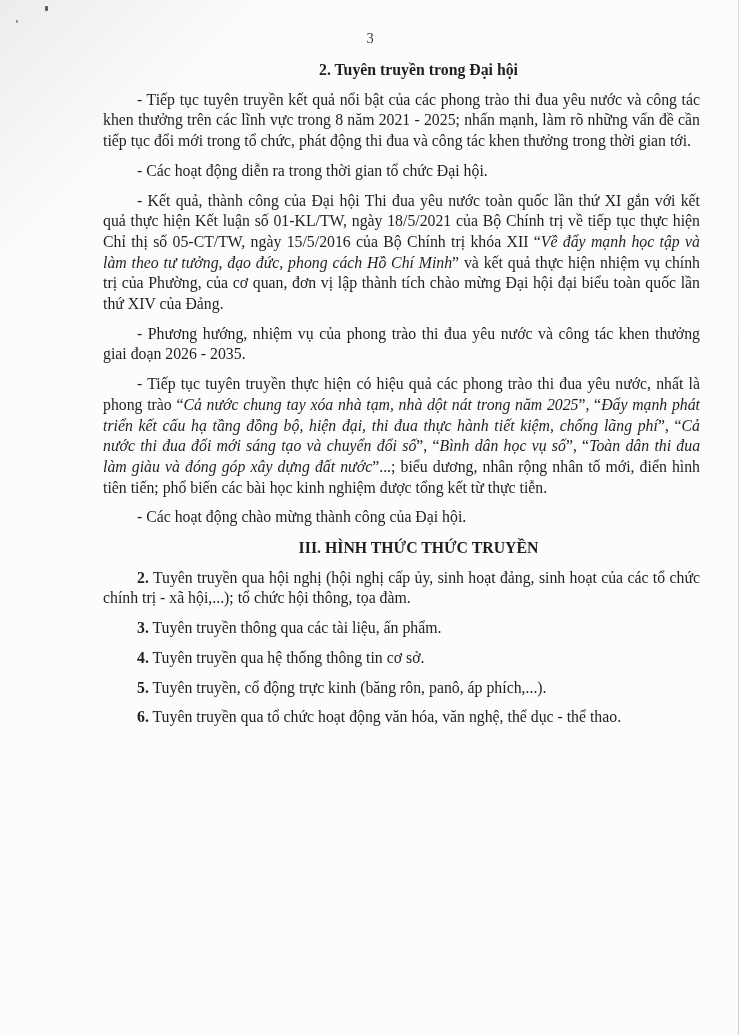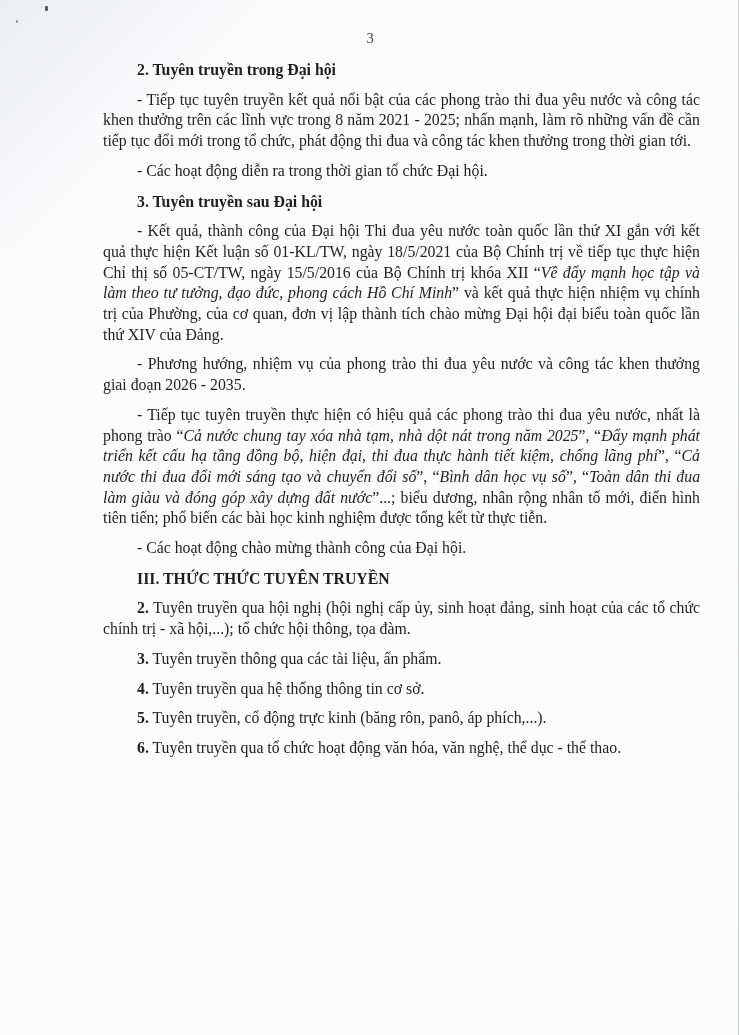--- a/index.html
+++ b/index.html
@@ -58,46 +58,45 @@
     text-align: justify;
   }
   .block {
     margin: 9px 0 0 0;
     padding: 0;
     text-indent: 34px;
   }
   .doc .block:first-child { margin-top: 0; }
   .heading {
     font-weight: 700;
-    text-align: left;
+    text-align: center;
     margin-top: 10px;
   }
   .b { font-weight: 700; }
   .i { font-style: italic; }
 </style>
 </head>
 <body>
 
 <div class="page">
   <div class="corner-shade"></div>
   <div class="edge-right"></div>
   <div class="speck speck-1"></div>
   <div class="speck speck-2"></div>
 
   <div class="page-number">3</div>
 
   <div class="doc">
       <p class="block heading"><span class="b">2. Tuyên truyền trong Đại hội</span></p>
       <p class="block paragraph"><span>- Tiếp tục tuyên truyền kết quả nổi bật của các phong trào thi đua yêu nước và công tác khen thưởng trên các lĩnh vực trong 8 năm 2021 - 2025; nhấn mạnh, làm rõ những vấn đề cần tiếp tục đổi mới trong tổ chức, phát động thi đua và công tác khen thưởng trong thời gian tới.</span></p>
       <p class="block paragraph"><span>- Các hoạt động diễn ra trong thời gian tổ chức Đại hội.</span></p>
-      <p class="block heading"><span class="b">3. Tuyên truyền sau Đại hội</span></p>
       <p class="block paragraph"><span>- Kết quả, thành công của Đại hội Thi đua yêu nước toàn quốc lần thứ XI gắn với kết quả thực hiện Kết luận số 01-KL/TW, ngày 18/5/2021 của Bộ Chính trị về tiếp tục thực hiện Chỉ thị số 05-CT/TW, ngày 15/5/2016 của Bộ Chính trị khóa XII “</span><span class="i">Về đẩy mạnh học tập và làm theo tư tưởng, đạo đức, phong cách Hồ Chí Minh</span><span>” và kết quả thực hiện nhiệm vụ chính trị của Phường, của cơ quan, đơn vị lập thành tích chào mừng Đại hội đại biểu toàn quốc lần thứ XIV của Đảng.</span></p>
       <p class="block paragraph"><span>- Phương hướng, nhiệm vụ của phong trào thi đua yêu nước và công tác khen thưởng giai đoạn 2026 - 2035.</span></p>
       <p class="block paragraph"><span>- Tiếp tục tuyên truyền thực hiện có hiệu quả các phong trào thi đua yêu nước, nhất là phong trào “</span><span class="i">Cả nước chung tay xóa nhà tạm, nhà dột nát trong năm 2025</span><span>”, “</span><span class="i">Đẩy mạnh phát triển kết cấu hạ tầng đồng bộ, hiện đại, thi đua thực hành tiết kiệm, chống lãng phí</span><span>”, “</span><span class="i">Cả nước thi đua đổi mới sáng tạo và chuyển đổi số</span><span>”, “</span><span class="i">Bình dân học vụ số</span><span>”, “</span><span class="i">Toàn dân thi đua làm giàu và đóng góp xây dựng đất nước</span><span>”...; biểu dương, nhân rộng nhân tố mới, điển hình tiên tiến; phổ biến các bài học kinh nghiệm được tổng kết từ thực tiễn.</span></p>
       <p class="block paragraph"><span>- Các hoạt động chào mừng thành công của Đại hội.</span></p>
-      <p class="block heading"><span class="b">III. THỨC THỨC TUYÊN TRUYỀN</span></p>
+      <p class="block heading"><span class="b">III. HÌNH THỨC THỨC TRUYỀN</span></p>
       <p class="block item"><span class="b">2.</span><span> Tuyên truyền qua hội nghị (hội nghị cấp ủy, sinh hoạt đảng, sinh hoạt của các tổ chức chính trị - xã hội,...); tổ chức hội thông, tọa đàm.</span></p>
       <p class="block item"><span class="b">3.</span><span> Tuyên truyền thông qua các tài liệu, ấn phẩm.</span></p>
       <p class="block item"><span class="b">4.</span><span> Tuyên truyền qua hệ thống thông tin cơ sở.</span></p>
       <p class="block item"><span class="b">5.</span><span> Tuyên truyền, cổ động trực kinh (băng rôn, panô, áp phích,...).</span></p>
       <p class="block item"><span class="b">6.</span><span> Tuyên truyền qua tổ chức hoạt động văn hóa, văn nghệ, thể dục - thể thao.</span></p>
     </div>
 </div>
 
 </body></html>

